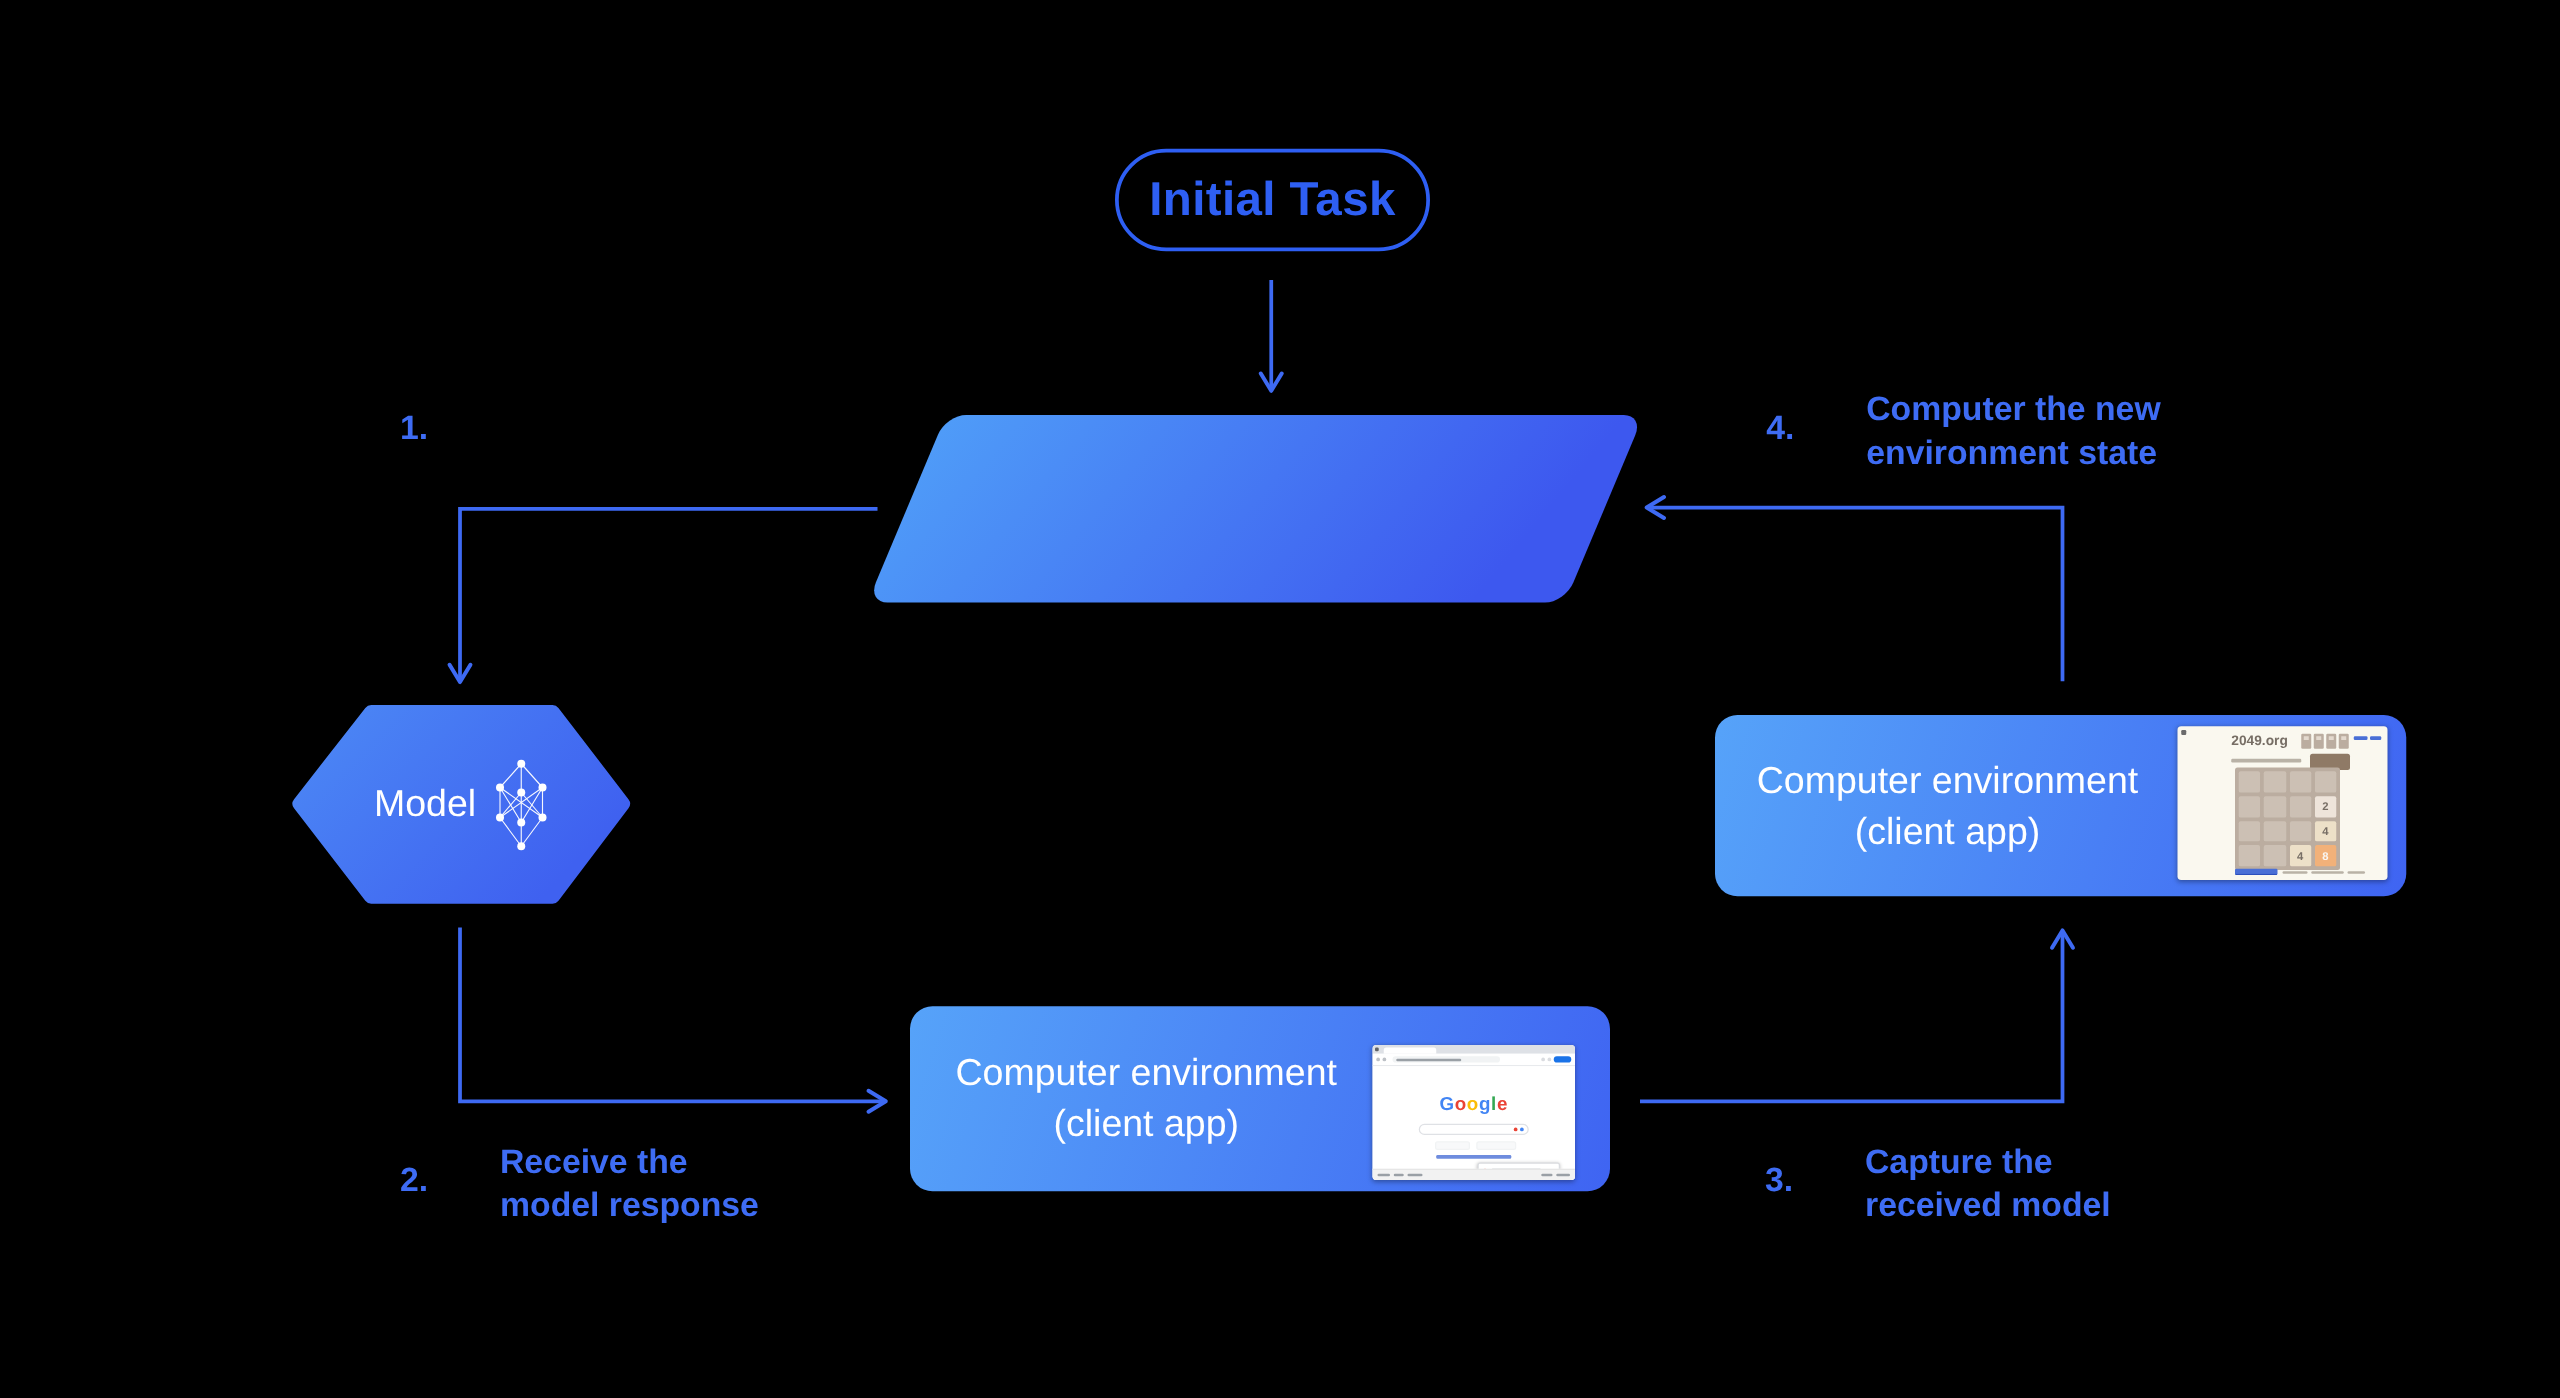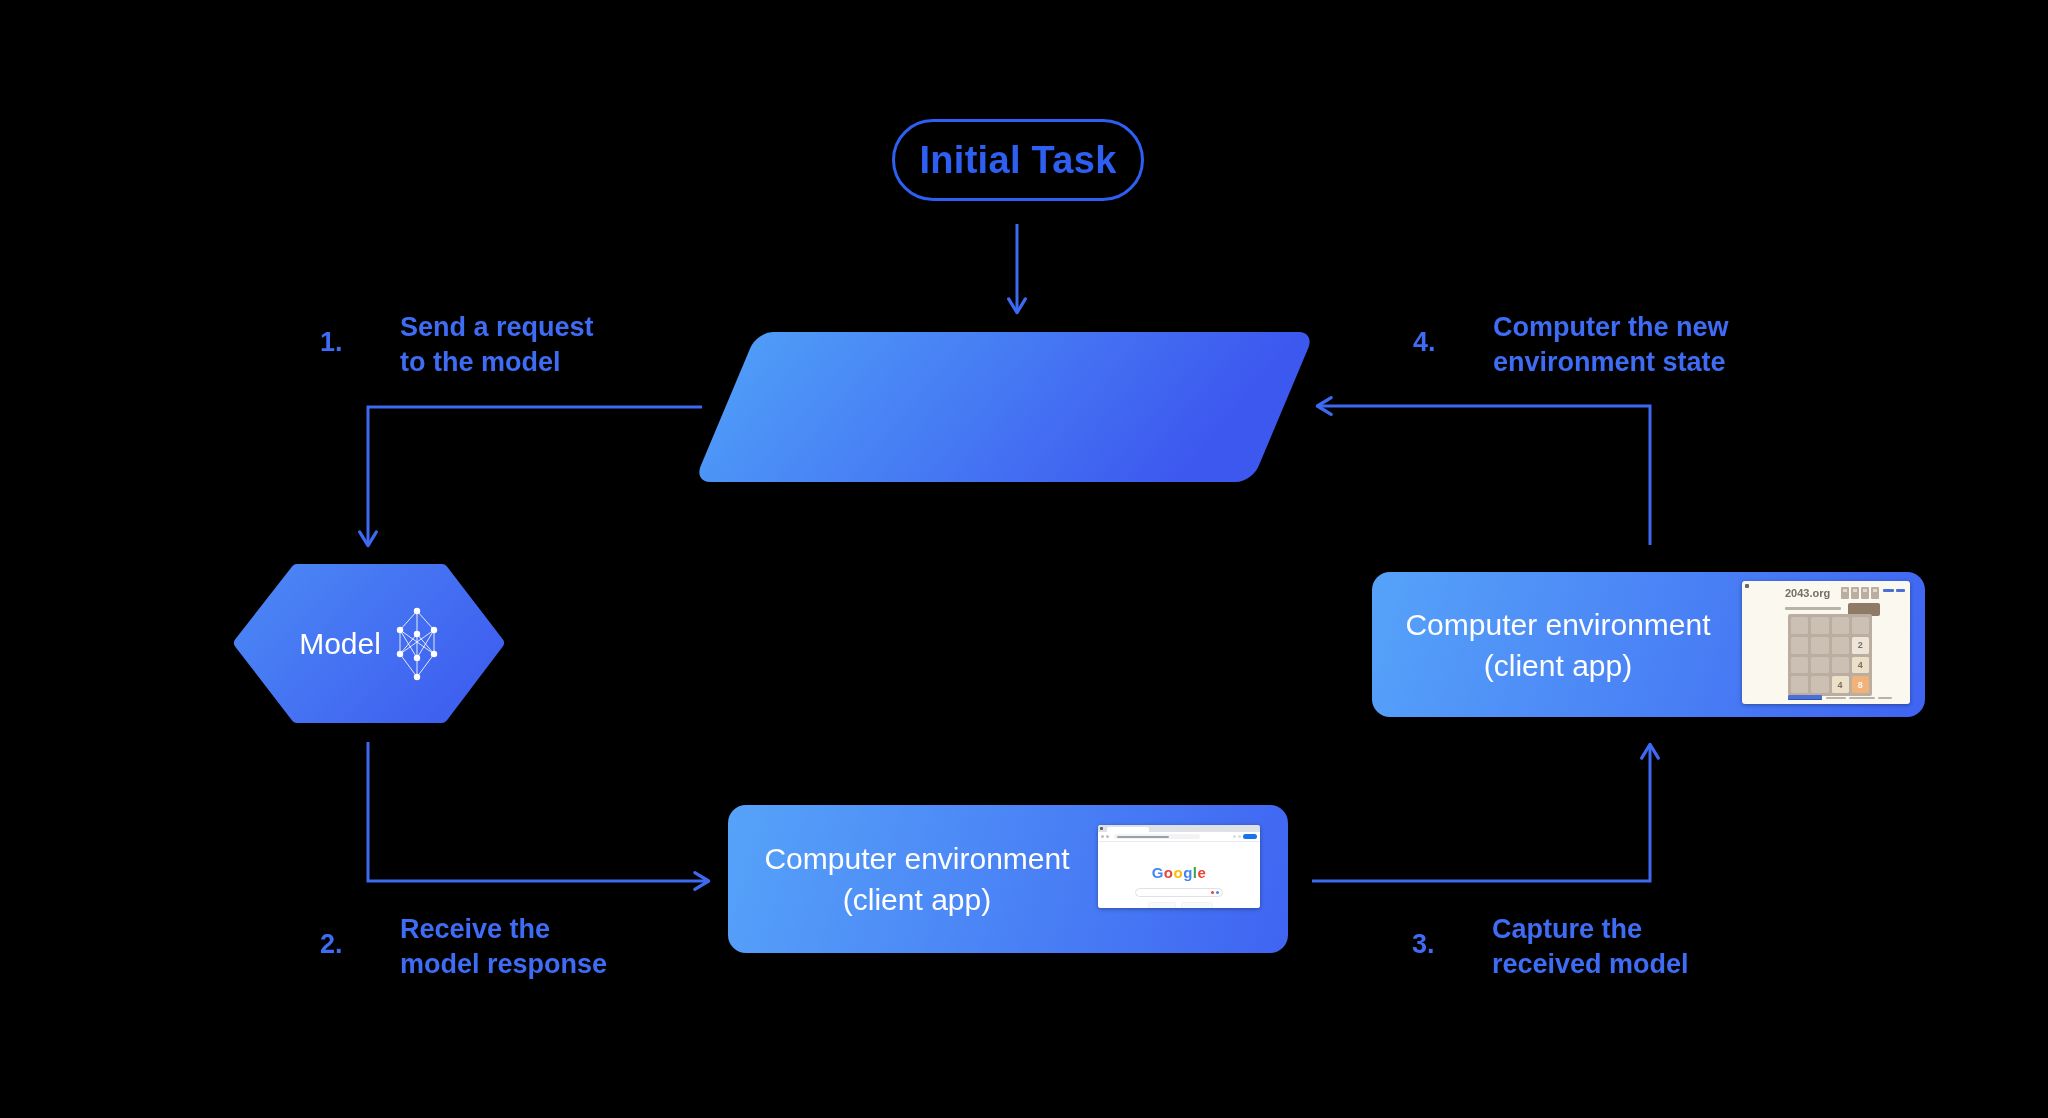--- a/index.html
+++ b/index.html
@@ -53,21 +53,21 @@
   }
   #env-bottom .env-text{width:378px;}
   #env-right .env-text{width:372px;}
 
   
   .step-num{position:absolute;color:#3E6CF4;font-size:27px;font-weight:600;}
   .step-text{position:absolute;color:#3E6CF4;font-size:27px;font-weight:600;line-height:35px;}
 
   
   .gshot{
-    position:absolute;left:370px;top:20px;width:162px;height:83px;background:#fff;
+    position:absolute;left:370px;top:31px;width:162px;height:108px;background:#fff;
     border-radius:3px;overflow:hidden;box-shadow:0 1px 4px rgba(0,0,0,.35);
   }
   .gtabs{position:relative;height:7px;background:#dee1e6;}
   .gtab{position:absolute;left:9px;top:2px;width:42px;height:5px;background:#fff;border-radius:2px 2px 0 0;}
   .gwinctl{position:absolute;left:2px;top:2px;width:3px;height:3px;background:#5f6368;border-radius:1px;}
   .gbar{position:relative;height:9px;background:#fff;border-bottom:1px solid #e8eaed;}
   .gnavdot{position:absolute;top:3px;width:3px;height:3px;border-radius:50%;background:#bdc1c6;}
   .gurl{position:absolute;left:16px;top:2px;width:86px;height:5px;background:#f1f3f4;border-radius:3px;}
   .gurltxt{position:absolute;left:3px;top:1.5px;width:52px;height:2px;background:#9aa0a6;border-radius:1px;}
   .gsignin{position:absolute;right:3px;top:2px;width:14px;height:5px;background:#1a73e8;border-radius:3px;}
@@ -215,21 +215,21 @@
     </div>
   </div>
 
   <div class="env-box" id="env-right">
     <div class="env-text">
       <span>Computer environment</span>
       <span>(client app)</span>
     </div>
     <div class="zshot">
       <span class="zwinctl"></span>
-      <span class="ztitle">2043.org</span>
+      <span class="ztitle">2049.org</span>
       <span class="zscore" style="left:99px">
           <i></i>
         </span>
       <span class="zscore" style="left:109px">
           <i></i>
         </span>
       <span class="zscore" style="left:119px">
           <i></i>
         </span>
       <span class="zscore" style="left:129px">
@@ -258,24 +258,20 @@
           <div class="gcell" style="background: rgb(242, 177, 121); color: rgb(249, 246, 242);">8</div>
         </div>
       <span class="zfootlink"></span>
       <span class="zfootbar" style="left:84px;width:20px"></span>
       <span class="zfootbar" style="left:107px;width:26px"></span>
       <span class="zfootbar" style="left:136px;width:14px"></span>
     </div>
   </div>
 
   <span class="step-num" style="left:320px;top:327px">1.</span>
-  <div class="step-text" style="left:400px;top:310px">
-    <div>Send a request</div>
-    <div>to the model</div>
-  </div>
 
   <span class="step-num" style="left:320px;top:929px">2.</span>
   <div class="step-text" style="left:400px;top:912px">
     <div>Receive the</div>
     <div>model response</div>
   </div>
 
   <span class="step-num" style="left:1412px;top:929px">3.</span>
   <div class="step-text" style="left:1492px;top:912px">
     <div>Capture the</div>

